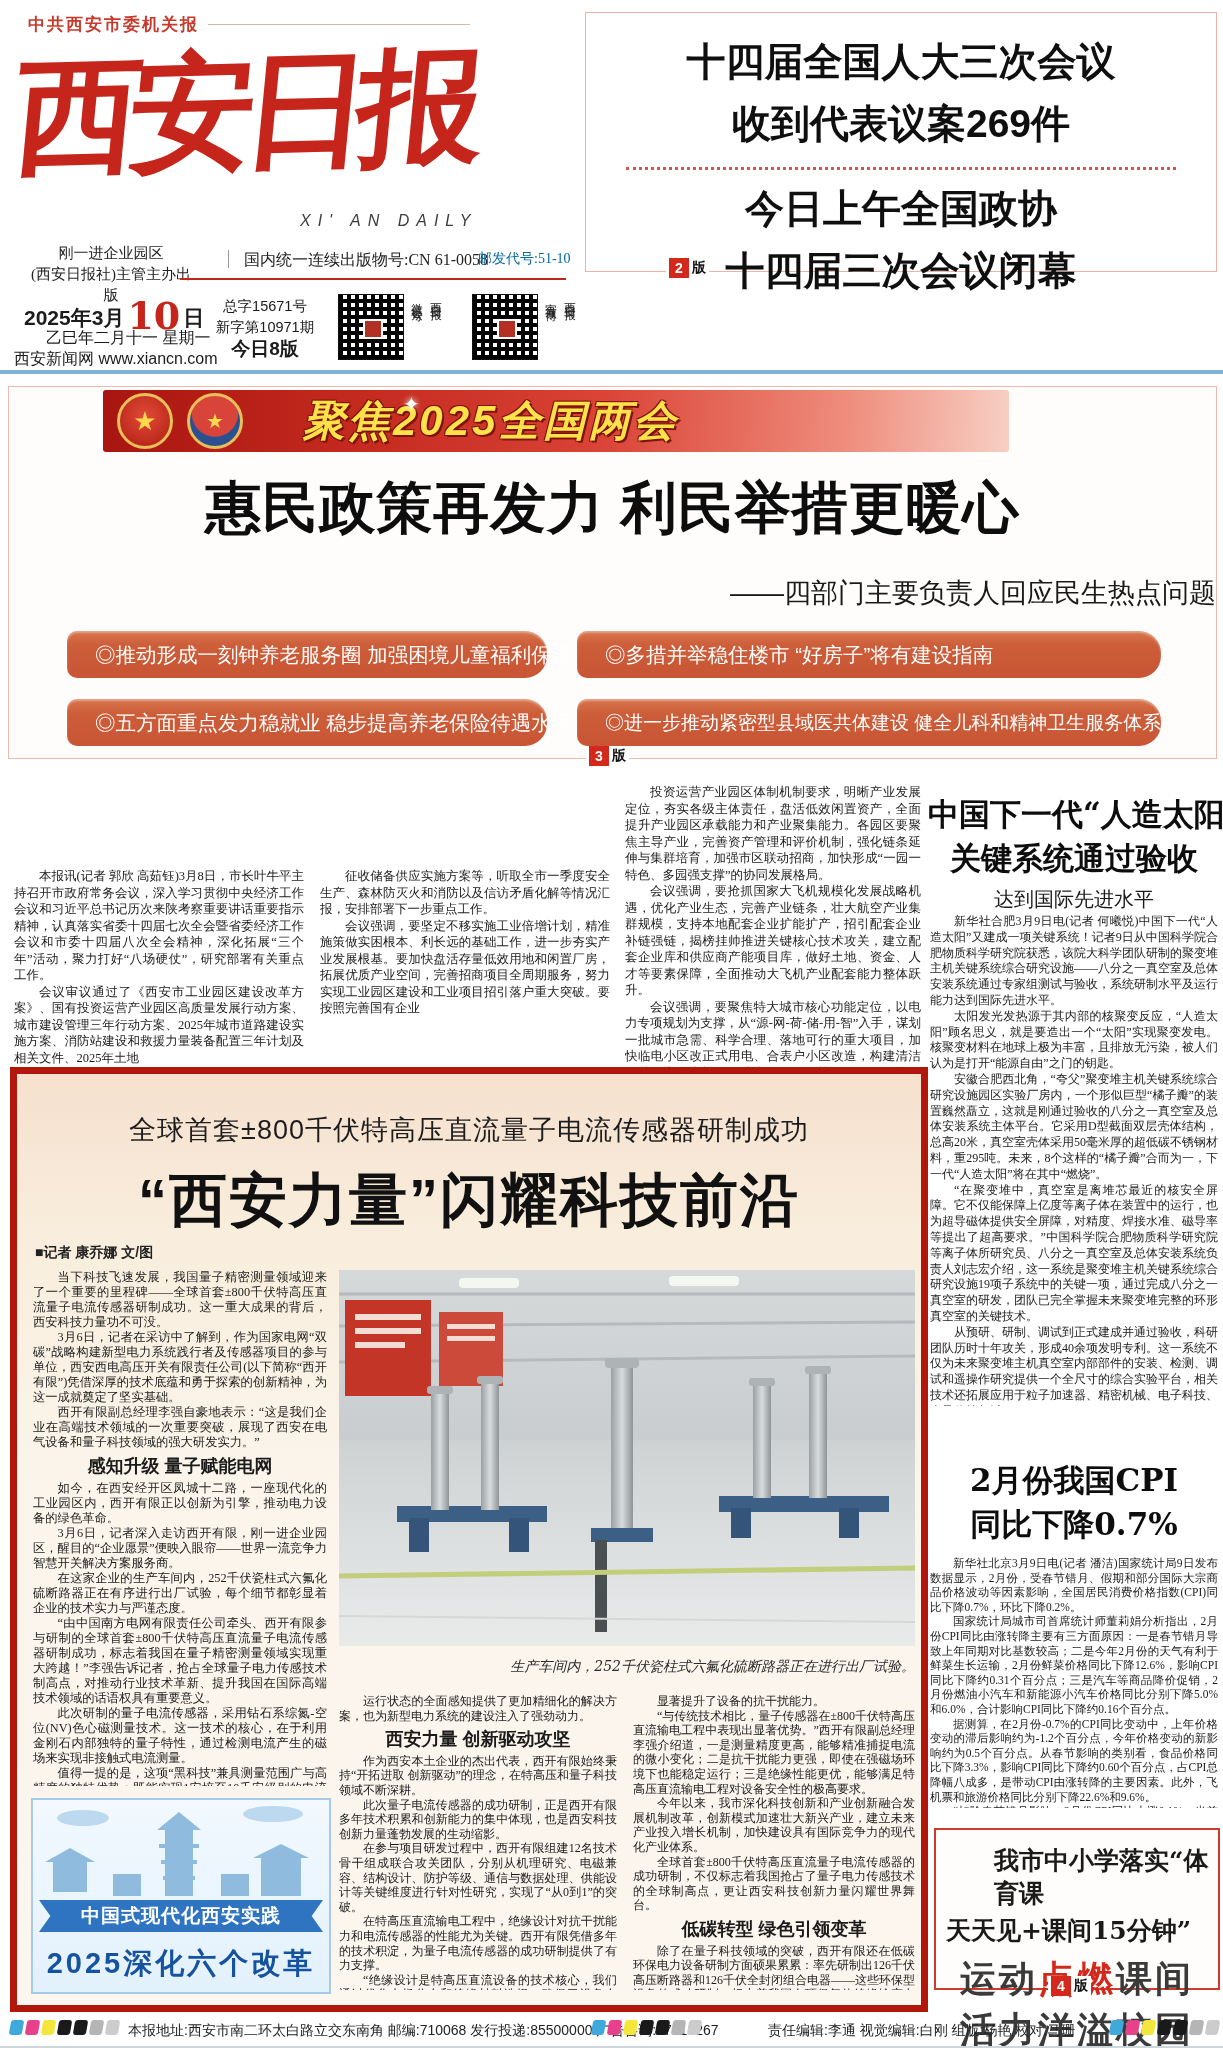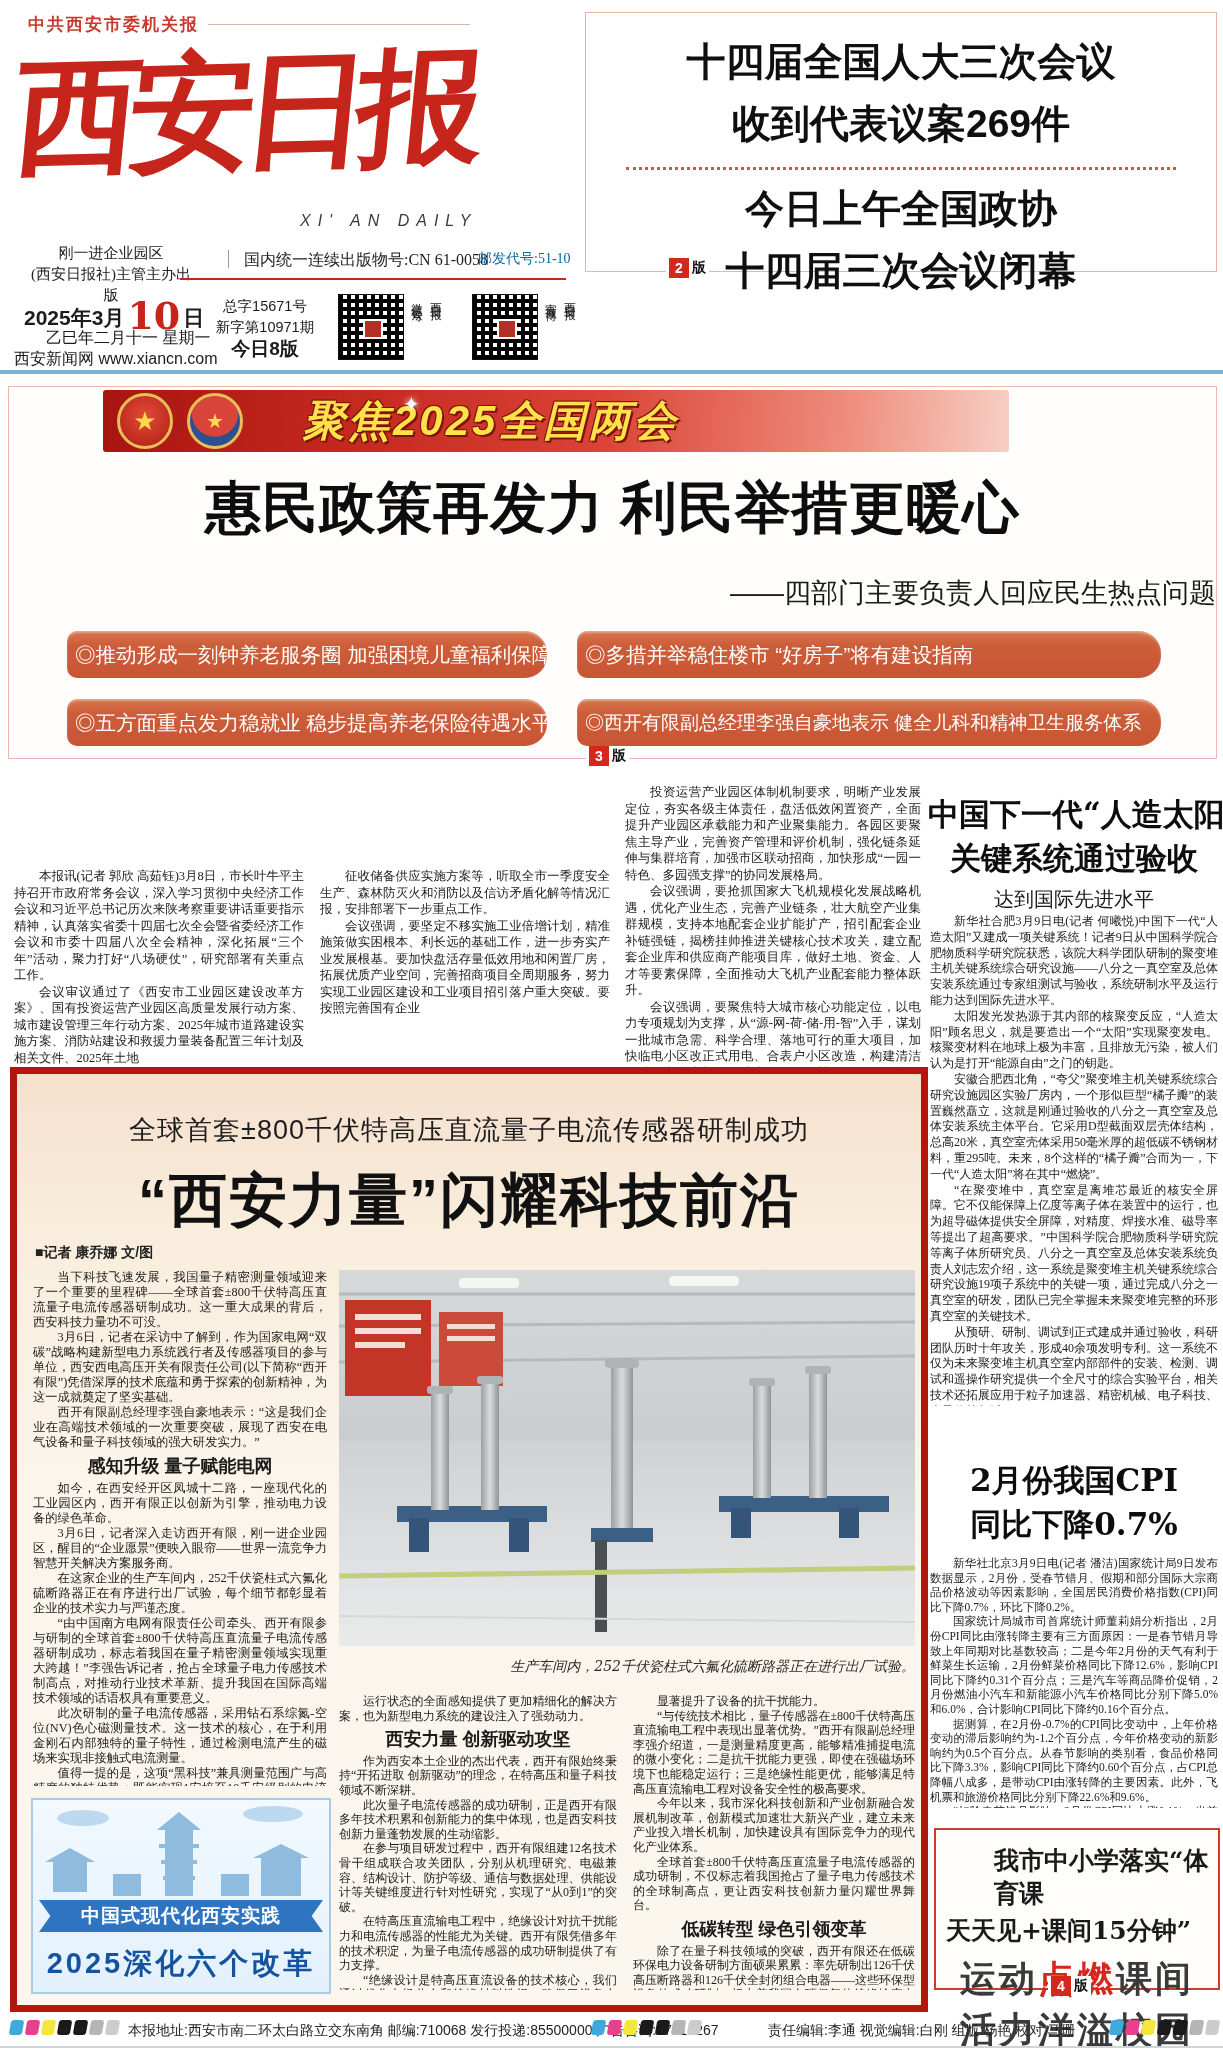--- a/index.html
+++ b/index.html
@@ -53,21 +53,21 @@
   .lhtitle{font-family:"Liberation Sans",sans-serif;font-weight:900;font-style:italic;
            font-size:42px;color:#ffe24a;letter-spacing:3px;margin-left:60px;white-space:nowrap;
            text-shadow:2px 2px 0 #7e130b,-1px -1px 0 #7e130b,1px -1px 0 #7e130b,-1px 1px 0 #7e130b;}
   .spark{color:#fff;font-size:20px;text-shadow:0 0 6px #fff;}
   .lh-head{font-family:"Liberation Sans",sans-serif;font-weight:900;font-size:56px;
            letter-spacing:1px;color:#0d0d0d;text-align:center;white-space:nowrap;}
   .lh-sub{font-family:"Liberation Sans",sans-serif;font-size:27px;color:#1a1a1a;text-align:right;}
   .bar{background:linear-gradient(180deg,#d8764f 0,#cd5e3a 30%,#c85534 100%);
        border-radius:10px 22px 22px 10px;color:#fff;display:flex;align-items:center;
        font-family:"Liberation Sans",sans-serif;box-shadow:inset 0 2px 2px rgba(255,255,255,.35);}
-  .bar span{padding-left:8px;white-space:nowrap;}
+  .bar span{padding-left:28px;white-space:nowrap;}
   
   .gov-head{font-family:"Liberation Sans",sans-serif;font-weight:900;font-size:40px;
             color:#0c0c0c;text-align:center;letter-spacing:1px;white-space:nowrap;}
   .bodycol{font-size:12.5px;line-height:16.5px;overflow:hidden;}
   .bodycol .para{text-indent:2em;}
   
   .rr-title{font-family:"DejaVu Serif",serif;font-weight:bold;font-size:31px;color:#0d0d0d;
             text-align:center;line-height:44px;white-space:nowrap;}
   .rr-subtitle{font-size:20px;text-align:center;color:#1b1b1b;}
   .rr-body{font-size:12px;line-height:15.8px;overflow:hidden;}
@@ -172,21 +172,21 @@
     <div class="bar" style="position:absolute;left:58px;top:244px;width:480px;height:47px;font-size:20.5px;">
         <span>◎推动形成一刻钟养老服务圈  加强困境儿童福利保障</span>
       </div>
     <div class="bar" style="position:absolute;left:568px;top:244px;width:584px;height:47px;font-size:20.5px;">
         <span>◎多措并举稳住楼市 “好房子”将有建设指南</span>
       </div>
     <div class="bar" style="position:absolute;left:58px;top:312px;width:480px;height:47px;font-size:20.5px;">
         <span>◎五方面重点发力稳就业  稳步提高养老保险待遇水平</span>
       </div>
     <div class="bar" style="position:absolute;left:568px;top:312px;width:584px;height:47px;font-size:19px;">
-        <span>◎西开有限副总经理李强自豪地表示  健全儿科和精神卫生服务体系</span>
+        <span>◎进一步推动紧密型县域医共体建设  健全儿科和精神卫生服务体系</span>
       </div>
   </div>
   <div class="abs pagebadge" style="left:586px;top:746px;background:#fff;padding:0 3px;">
     <span class="num">3</span>
       <span class="ban">版</span>
   </div>
 
   <div class="abs bodycol" style="left:14px;top:868px;width:290px;height:200px;">
       <p class="para">本报讯(记者 郭欣 高茹钰)3月8日，市长叶牛平主持召开市政府常务会议，深入学习贯彻中央经济工作会议和习近平总书记历次来陕考察重要讲话重要指示精神，认真落实省委十四届七次全会暨省委经济工作会议和市委十四届八次全会精神，深化拓展“三个年”活动，聚力打好“八场硬仗”，研究部署有关重点工作。</p>
       <p class="para">会议审议通过了《西安市工业园区建设改革方案》、国有投资运营产业园区高质量发展行动方案、城市建设管理三年行动方案、2025年城市道路建设实施方案、消防站建设和救援力量装备配置三年计划及相关文件、2025年土地</p>

